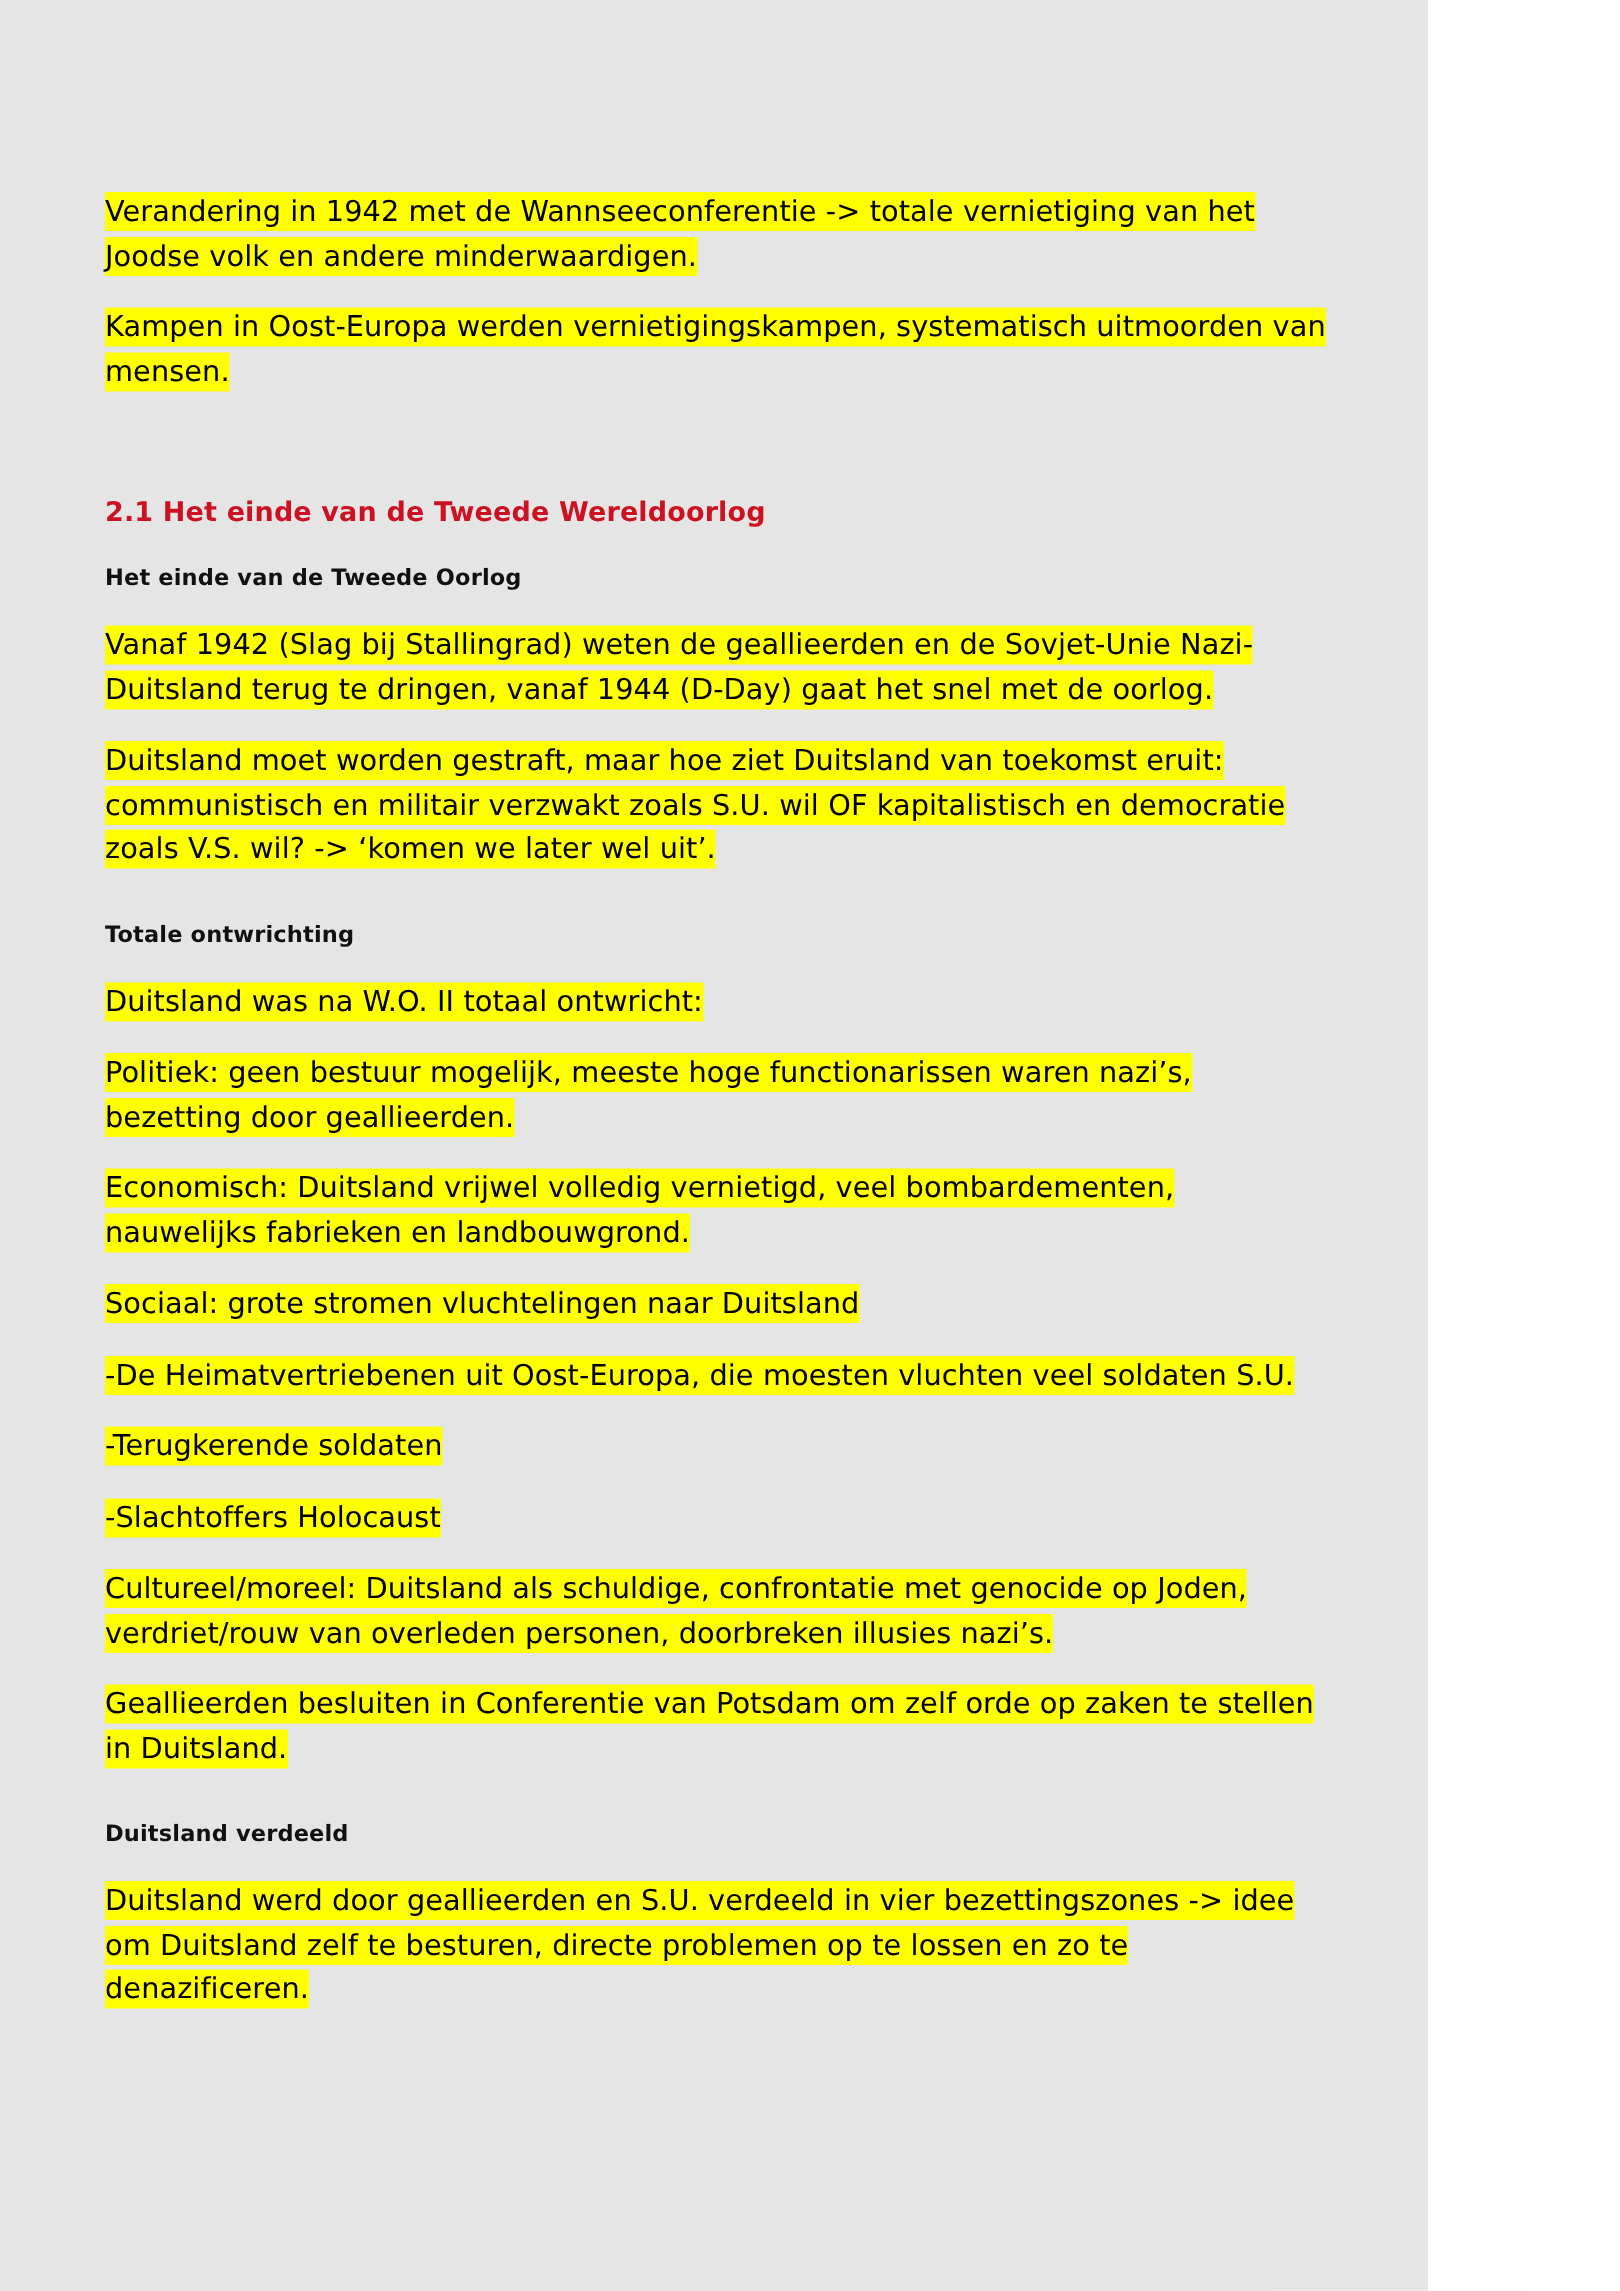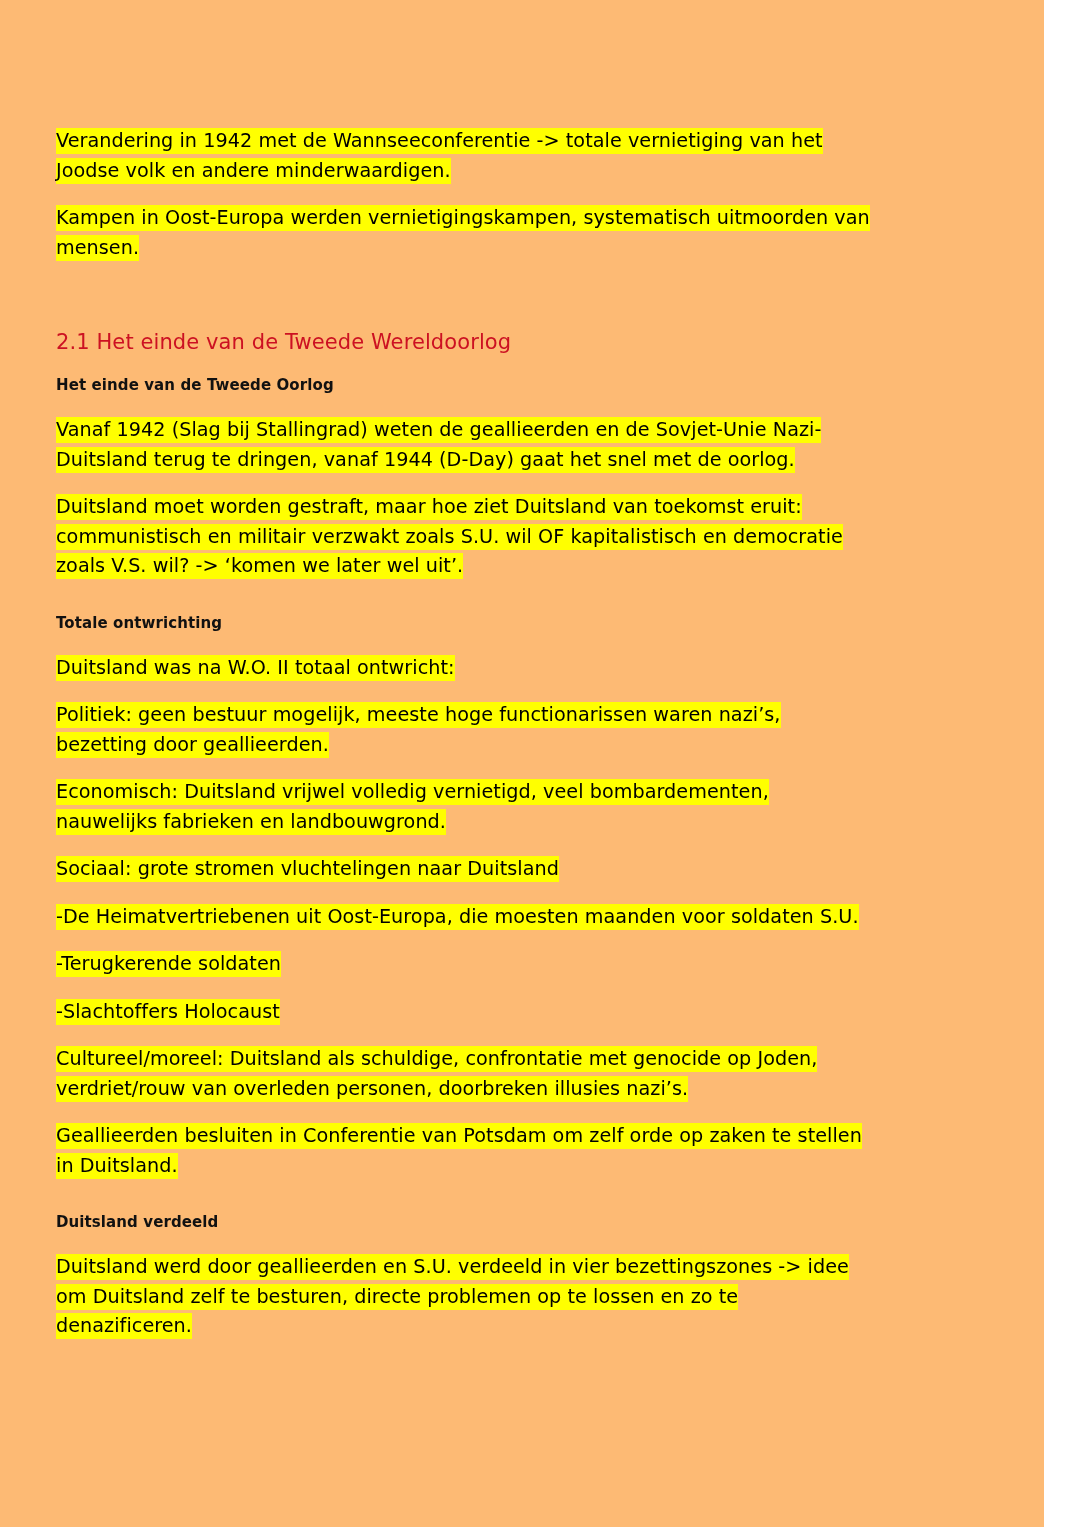--- a/index.html
+++ b/index.html
@@ -10,25 +10,25 @@
   }
   body {
     width: 1080px;
     height: 1527px;
     font-family: "DejaVu Sans", "Liberation Sans", sans-serif;
     color: #000000;
     -webkit-font-smoothing: antialiased;
   }
   #page {
     position: relative;
-    width: 1044px;
+    width: 952px;
     height: 1527px;
-    background: #fdba74;
+    background: #e5e5e5;
     box-sizing: border-box;
-    padding: 126px 135px 0 56px;
+    padding: 126px 135px 0 70px;
   }
   .doc-body {
     width: 818px;
   }
 
   
   p.para {
     margin: 0 0 18px 0;
     font-size: 19.2px;
     line-height: 29.5px;
@@ -39,23 +39,23 @@
     background-color: #ffff00;
     box-decoration-break: clone;
     -webkit-box-decoration-break: clone;
     padding: 1px 0 2px 0;
   }
 
   
   h2.sec-heading {
     margin: 0;
     padding: 0;
-    font-size: 21px;
+    font-size: 18px;
     line-height: 28px;
-    font-weight: normal;
+    font-weight: bold;
     color: #cc1122;
     letter-spacing: 0.1px;
   }
 
   
   h3.sub-heading {
     margin: 0 0 16px 0;
     padding: 0;
     font-size: 15px;
     line-height: 28px;
@@ -99,21 +99,21 @@
     <h3 class="sub-heading">Totale ontwrichting</h3>
 
     <p class="para"><span class="hl">Duitsland was na W.O. II totaal ontwricht:</span></p>
 
     <p class="para"><span class="hl">Politiek: geen bestuur mogelijk, meeste hoge functionarissen waren nazi’s, bezetting door geallieerden.</span></p>
 
     <p class="para"><span class="hl">Economisch: Duitsland vrijwel volledig vernietigd, veel bombardementen, nauwelijks fabrieken en landbouwgrond.</span></p>
 
     <p class="para"><span class="hl">Sociaal: grote stromen vluchtelingen naar Duitsland</span></p>
 
-    <p class="para"><span class="hl">-De Heimatvertriebenen uit Oost-Europa, die moesten maanden voor soldaten S.U.</span></p>
+    <p class="para"><span class="hl">-De Heimatvertriebenen uit Oost-Europa, die moesten vluchten veel soldaten S.U.</span></p>
 
     <p class="para"><span class="hl">-Terugkerende soldaten</span></p>
 
     <p class="para"><span class="hl">-Slachtoffers Holocaust</span></p>
 
     <p class="para"><span class="hl">Cultureel/moreel: Duitsland als schuldige, confrontatie met genocide op Joden, verdriet/rouw van overleden personen, doorbreken illusies nazi’s.</span></p>
 
     <p class="para"><span class="hl">Geallieerden besluiten in Conferentie van Potsdam om zelf orde op zaken te stellen in Duitsland.</span></p>
 
     <div class="gap-before-sub"></div>

